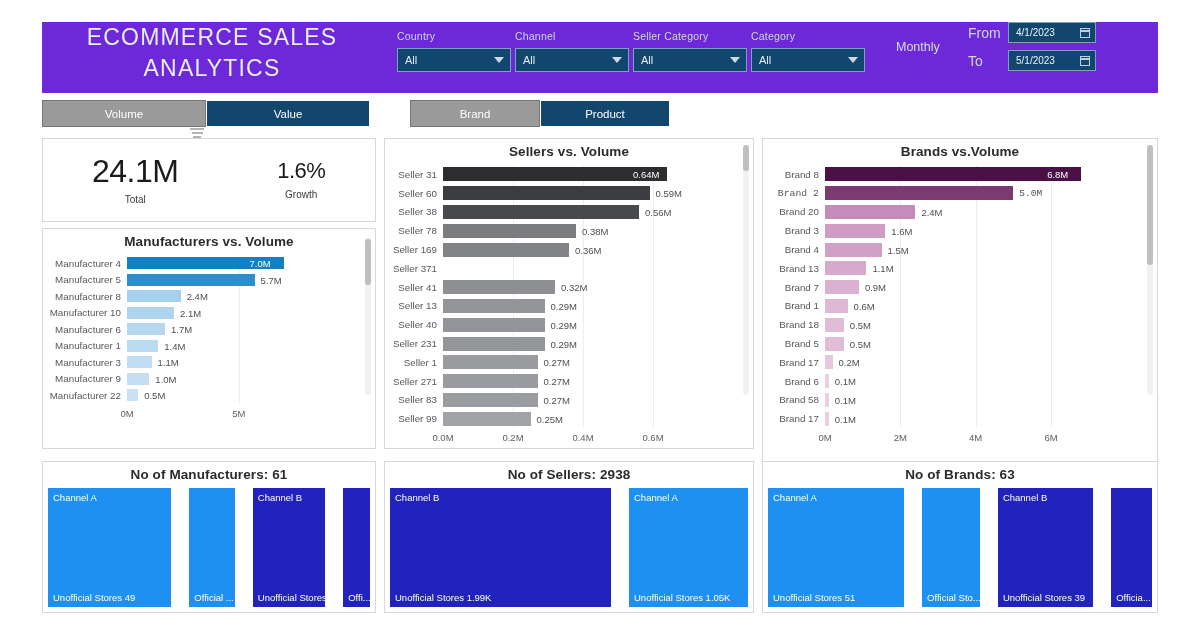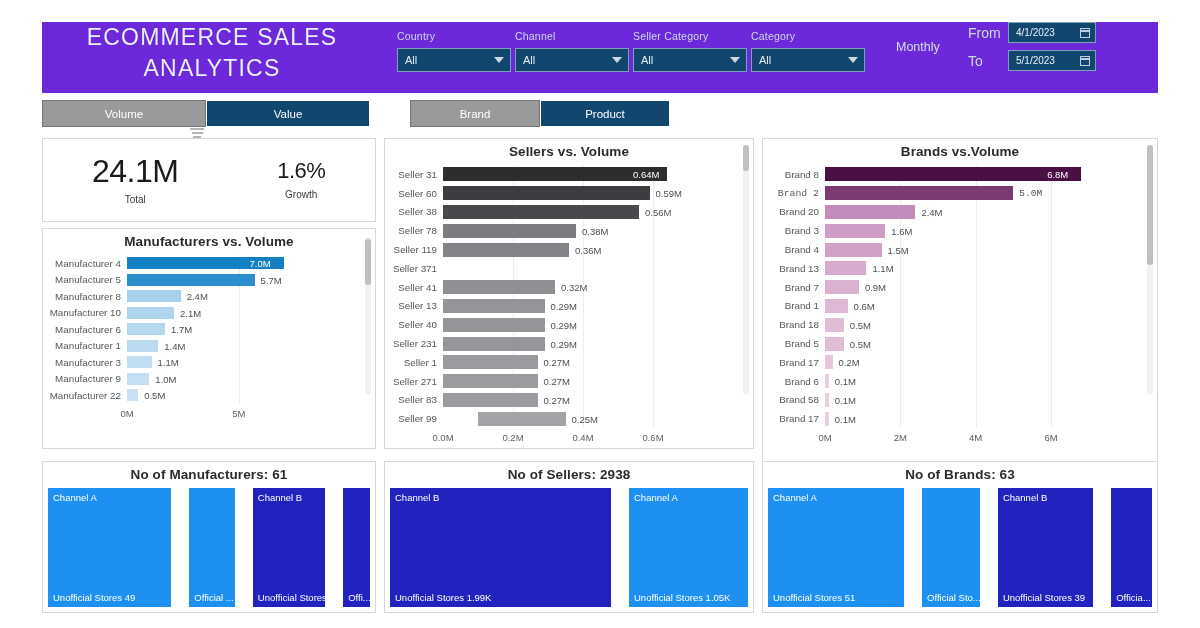--- a/index.html
+++ b/index.html
@@ -315,21 +315,21 @@
             </div>
           </div>
           <div class="brow" style="height: 18.8px;">
             <div class="blabel" style="width: 58px;">Seller 78</div>
             <div class="btrack" style="height: 14px;">
               <div class="bfill" style="width: 133px; background: rgb(123, 124, 127);"></div>
               <div class="bval outside" style="left: 139px;">0.38M</div>
             </div>
           </div>
           <div class="brow" style="height: 18.8px;">
-            <div class="blabel" style="width: 58px;">Seller 119</div>
+            <div class="blabel" style="width: 58px;">Seller 169</div>
             <div class="btrack" style="height: 14px;">
               <div class="bfill" style="width: 126px; background: rgb(130, 131, 134);"></div>
               <div class="bval outside" style="left: 132px;">0.36M</div>
             </div>
           </div>
           <div class="brow" style="height: 18.8px;">
             <div class="blabel" style="width: 58px;">Seller 371</div>
           </div>
           <div class="brow" style="height: 18.8px;">
             <div class="blabel" style="width: 58px;">Seller 41</div>
@@ -373,21 +373,21 @@
               <div class="bval outside" style="left: 100.5px;">0.27M</div>
             </div>
           </div>
           <div class="brow" style="height: 18.8px;">
             <div class="blabel" style="width: 58px;">Seller 83</div>
             <div class="btrack" style="height: 14px;">
               <div class="bfill" style="width: 94.5px; background: rgb(155, 156, 159);"></div>
               <div class="bval outside" style="left: 100.5px;">0.27M</div>
             </div>
           </div>
-          <div class="brow" style="height: 18.8px; gap: 35px;">
+          <div class="brow" style="height: 18.8px;">
             <div class="blabel" style="width: 58px;">Seller 99</div>
             <div class="btrack" style="height: 14px;">
               <div class="bfill" style="width: 87.5px; background: rgb(162, 163, 166);"></div>
               <div class="bval outside" style="left: 93.5px;">0.25M</div>
             </div>
           </div>
         </div>
         <div class="axis" style="margin-top: 3px;">
           <div class="atick" style="left: 58px;">0.0M</div>
           <div class="atick" style="left: 128px;">0.2M</div>

